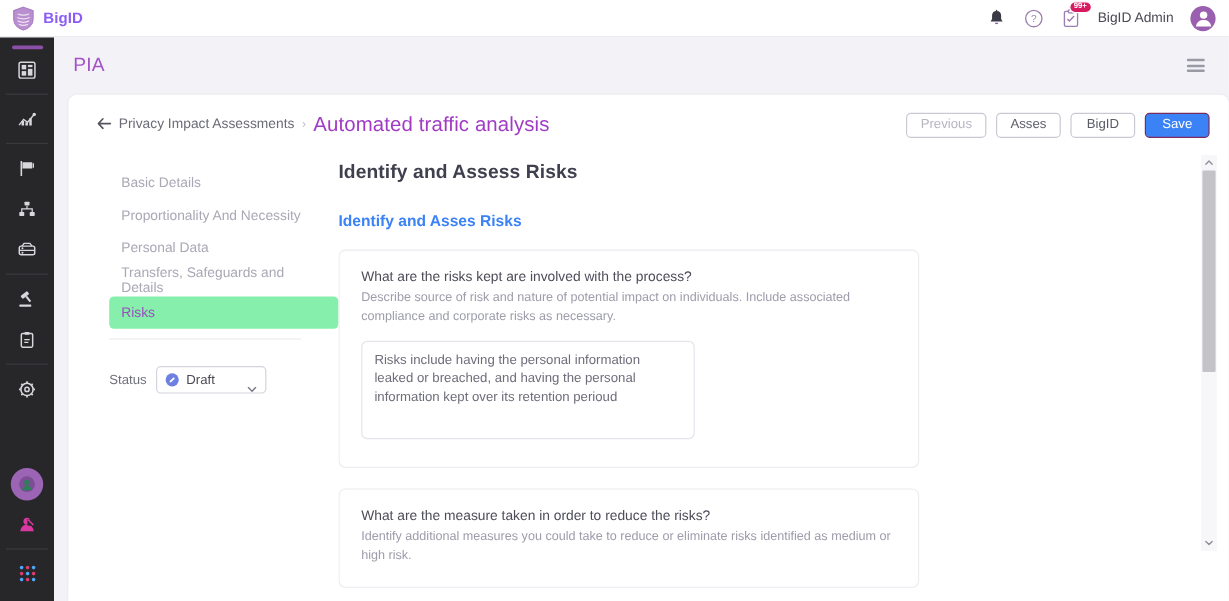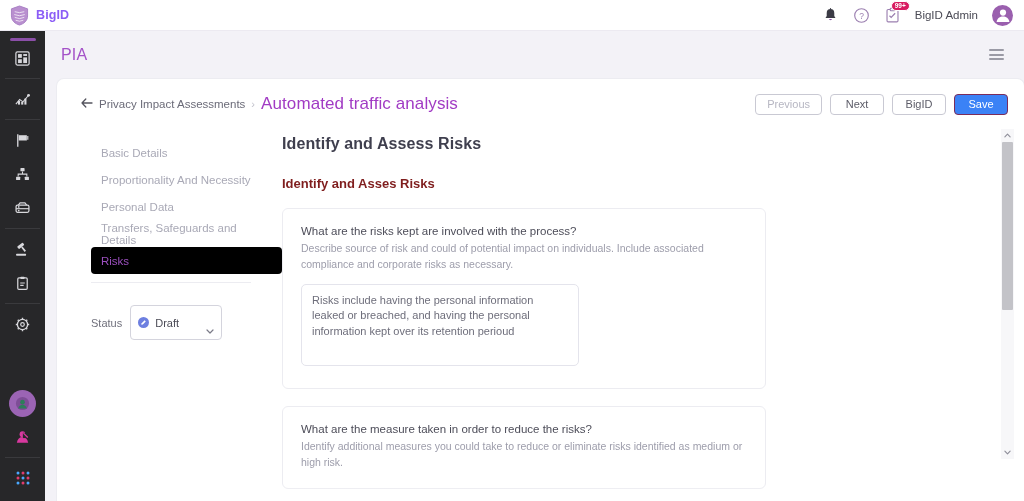--- a/index.html
+++ b/index.html
@@ -104,45 +104,45 @@
 
   
   .card-body { display: flex; height: 372px; position: relative; }
 
   .form-nav { width: 225px; padding: 10px 0 0 34px; flex-shrink: 0; }
   .fnav-item {
     height: 27px; display: flex; align-items: center; padding: 0 10px;
     font-size: 11.5px; color: #a9a9b6; border-radius: 4px;
     margin-bottom: 0; cursor: pointer;
   }
-  .fnav-item.active { background: #000000; color: #9b4fbe; }
+  .fnav-item.active { background: #86efac; color: #9b4fbe; }
   .fnav-divider { width: 160px; height: 1px; background: #ececf1; margin: 8px 0 0 0; }
 
   .status-row { display: flex; align-items: center; gap: 8px; margin-top: 22px; }
   .status-label { font-size: 11px; color: #70707c; }
   .status-select {
-    height: 35px; min-width: 92px; border: 1px solid #d4d4dd; border-radius: 4px;
+    height: 23px; min-width: 92px; border: 1px solid #d4d4dd; border-radius: 4px;
     display: flex; align-items: center; gap: 6px; padding: 0 7px; background: #fff;
     cursor: pointer;
   }
   .status-dot {
     width: 11px; height: 11px; border-radius: 50%; background: #6d7fe0;
     display: flex; align-items: center; justify-content: center; flex-shrink: 0;
   }
   .status-text { font-size: 11px; color: #4a4a55; }
   .chevron { margin-left: auto; width: 8px; height: 5px; }
 
   .form-main { flex: 1; padding: 6px 0 0 0; position: relative; overflow: hidden; }
 
   .section-title {
     font-size: 16px; font-weight: bold; color: #3f3f4e; letter-spacing: .1px;
     margin: 0 0 0 0;
   }
   .sub-title {
-    font-size: 13px; font-weight: bold; color: #7f1d1d; margin-top: 23px;
+    font-size: 13px; font-weight: bold; color: #3b82f6; margin-top: 23px;
   }
 
   .q-card {
     margin-top: 17px; width: 484px;
     border: 1px solid #ececf1; border-radius: 6px; background: #fff;
     padding: 16px 18px 18px 18px;
   }
   .q-label { font-size: 11.5px; color: #4d4d59; margin-bottom: 3px; }
   .q-desc { font-size: 10.5px; color: #9d9dab; line-height: 1.55; max-width: 462px; }
   .q-input {
@@ -393,21 +393,21 @@
             <path d="M4.8 1 L1 5 L4.8 9 M1 5 H11" fill="none" stroke="#55555f" stroke-width="1.3" stroke-linecap="round" stroke-linejoin="round"></path>
           </svg>
         </span>
         <span class="bc-parent">Privacy Impact Assessments</span>
         <span class="bc-sep">›</span>
         <span class="bc-current">Automated traffic analysis</span>
       </div>
 
       <div class="hdr-actions">
         <button class="btn muted">Previous</button>
-        <button class="btn normal">Next</button>
+        <button class="btn normal">Asses</button>
         <button class="btn normal">BigID</button>
         <button class="btn primary">Save</button>
       </div>
     </div>
 
     <div class="card-body">
 
       <div class="form-nav">
         <div class="fnav-item">
           <span>Basic Details</span>
@@ -445,21 +445,21 @@
       </div>
 
       <div class="form-main">
 
         <h1 class="section-title">Identify and Assess Risks</h1>
 
         <h2 class="sub-title">Identify and Asses Risks</h2>
 
         <div class="q-card">
           <div class="q-label">What are the risks kept are involved with the process?</div>
-          <div class="q-desc">Describe source of risk and could of potential impact on individuals. Include associated compliance and corporate risks as necessary.</div>
+          <div class="q-desc">Describe source of risk and nature of potential impact on individuals. Include associated compliance and corporate risks as necessary.</div>
           <textarea class="q-input" style="">Risks include having the personal information leaked or breached, and having the personal information kept over its retention perioud</textarea>
         </div>
 
 
         <div class="q-card">
           <div class="q-label">What are the measure taken in order to reduce the risks?</div>
           <div class="q-desc">Identify additional measures you could take to reduce or eliminate risks identified as medium or high risk.</div>
 
         </div>
 

